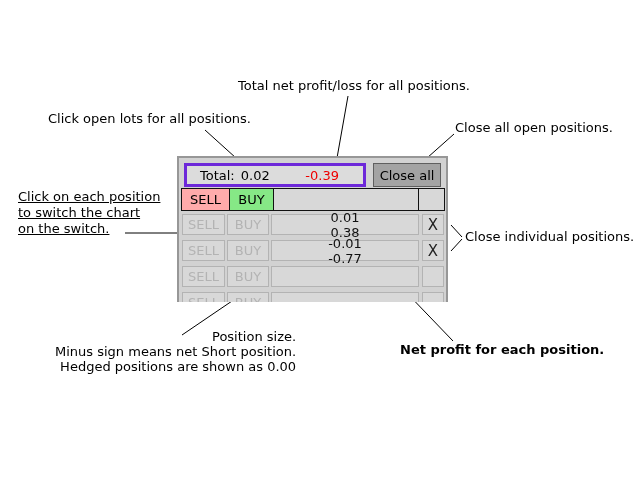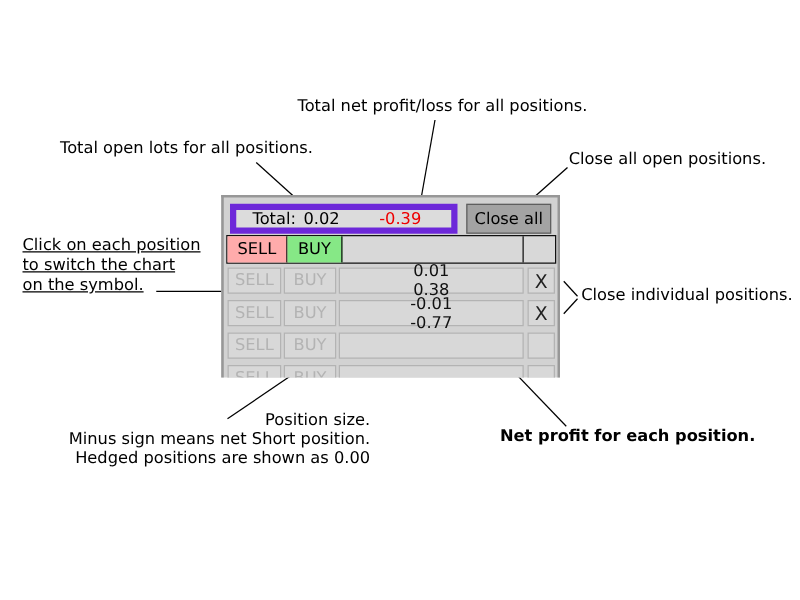--- a/index.html
+++ b/index.html
@@ -12,21 +12,21 @@
   svg.leaders{position:absolute;left:0;top:0;pointer-events:none;}
   svg.leaders line{stroke:#000;stroke-width:1;}
 
   
   .panel{
     position:absolute;left:177px;top:156px;width:271px;height:146px;box-sizing:border-box;
     background:#d2d2d2;border:2px solid #979797;border-bottom:none;overflow:hidden;
   }
   .total-box{
     position:absolute;left:5px;top:5px;width:182px;height:24px;box-sizing:border-box;
-    border:5px solid #6d28d9;background:#dcdcdc;display:flex;align-items:center;
+    border:3px solid #6d28d9;background:#dcdcdc;display:flex;align-items:center;
     justify-content:space-between;padding:0 24px 0 13px;
   }
   .total-left{display:flex;gap:6px;}
   .neg{color:#ee0000;}
   .pos{color:#00a000;}
   .close-all{
     position:absolute;left:194px;top:5px;width:68px;height:24px;box-sizing:border-box;
     border:1px solid #5f5f5f;background:#a3a3a3;display:flex;align-items:center;justify-content:center;
     cursor:default;
   }
@@ -62,27 +62,27 @@
     <line x1="348" y1="96" x2="337" y2="158"></line>
     <line x1="454" y1="134" x2="427" y2="158"></line>
     <line x1="125" y1="233" x2="276" y2="233"></line>
     <line x1="451" y1="225" x2="462" y2="237"></line>
     <line x1="451" y1="251" x2="462" y2="239"></line>
     <line x1="288" y1="263" x2="182" y2="335"></line>
     <line x1="378" y1="263" x2="453" y2="341"></line>
   </svg>
 
   <div class="ann" style="left:238px;top:78px;">Total net profit/loss for all positions.</div>
-  <div class="ann" style="left:48px;top:111px;">Total open lots for all positions.</div>
+  <div class="ann" style="left:48px;top:111px;">Click open lots for all positions.</div>
   <div class="ann" style="left:455px;top:120px;">Close all open positions.</div>
 
   <div class="ann" style="left:18px;top:189px;text-decoration:underline;">
     <div class="ln">Click on each position</div>
     <div class="ln">to switch the chart</div>
-    <div class="ln">on the symbol.</div>
+    <div class="ln">on the switch.</div>
   </div>
 
   <div class="ann" style="left:465px;top:229px;">Close individual positions.</div>
 
   <div class="ann" style="left:55px;top:329px;text-align:right;">
     <div class="ln" style="line-height:15px;">Position size.</div>
     <div class="ln" style="line-height:15px;">Minus sign means net Short position.</div>
     <div class="ln" style="line-height:15px;">Hedged positions are shown as 0.00</div>
   </div>
 

